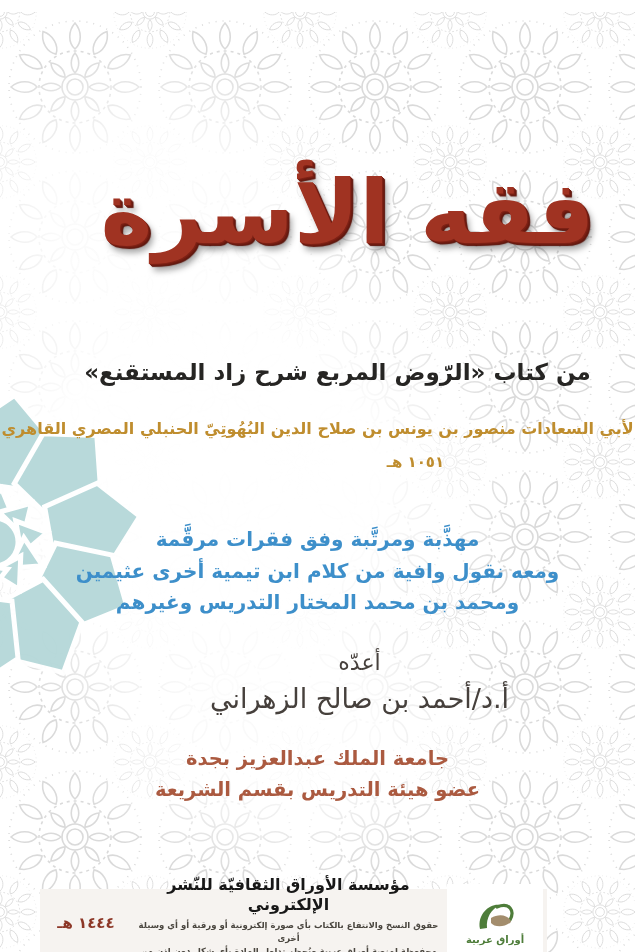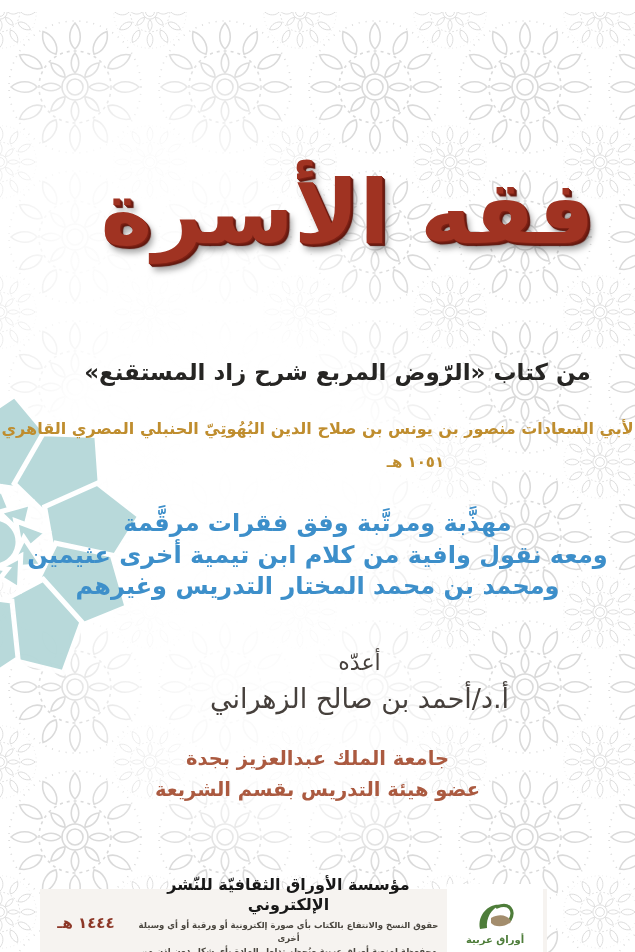--- a/index.html
+++ b/index.html
@@ -79,25 +79,25 @@
   }
   .death-date{
     top:441px;
     font-size:15px;
     font-weight:bold;
     color:#bf8d2e;
     transform:translateX(98px);
   }
   .desc{
     position:absolute;
-    top:496px;
+    top:512px;
     right:0;
     width:100%;
     text-align:center;
-    font-size:24px;
+    font-size:20px;
     font-weight:bold;
     color:#3d8fca;
     line-height:31.5px;
   }
   .prepared-label{
     top:638px;
     font-size:22px;
     color:#46403c;
     transform:translateX(42px);
   }

